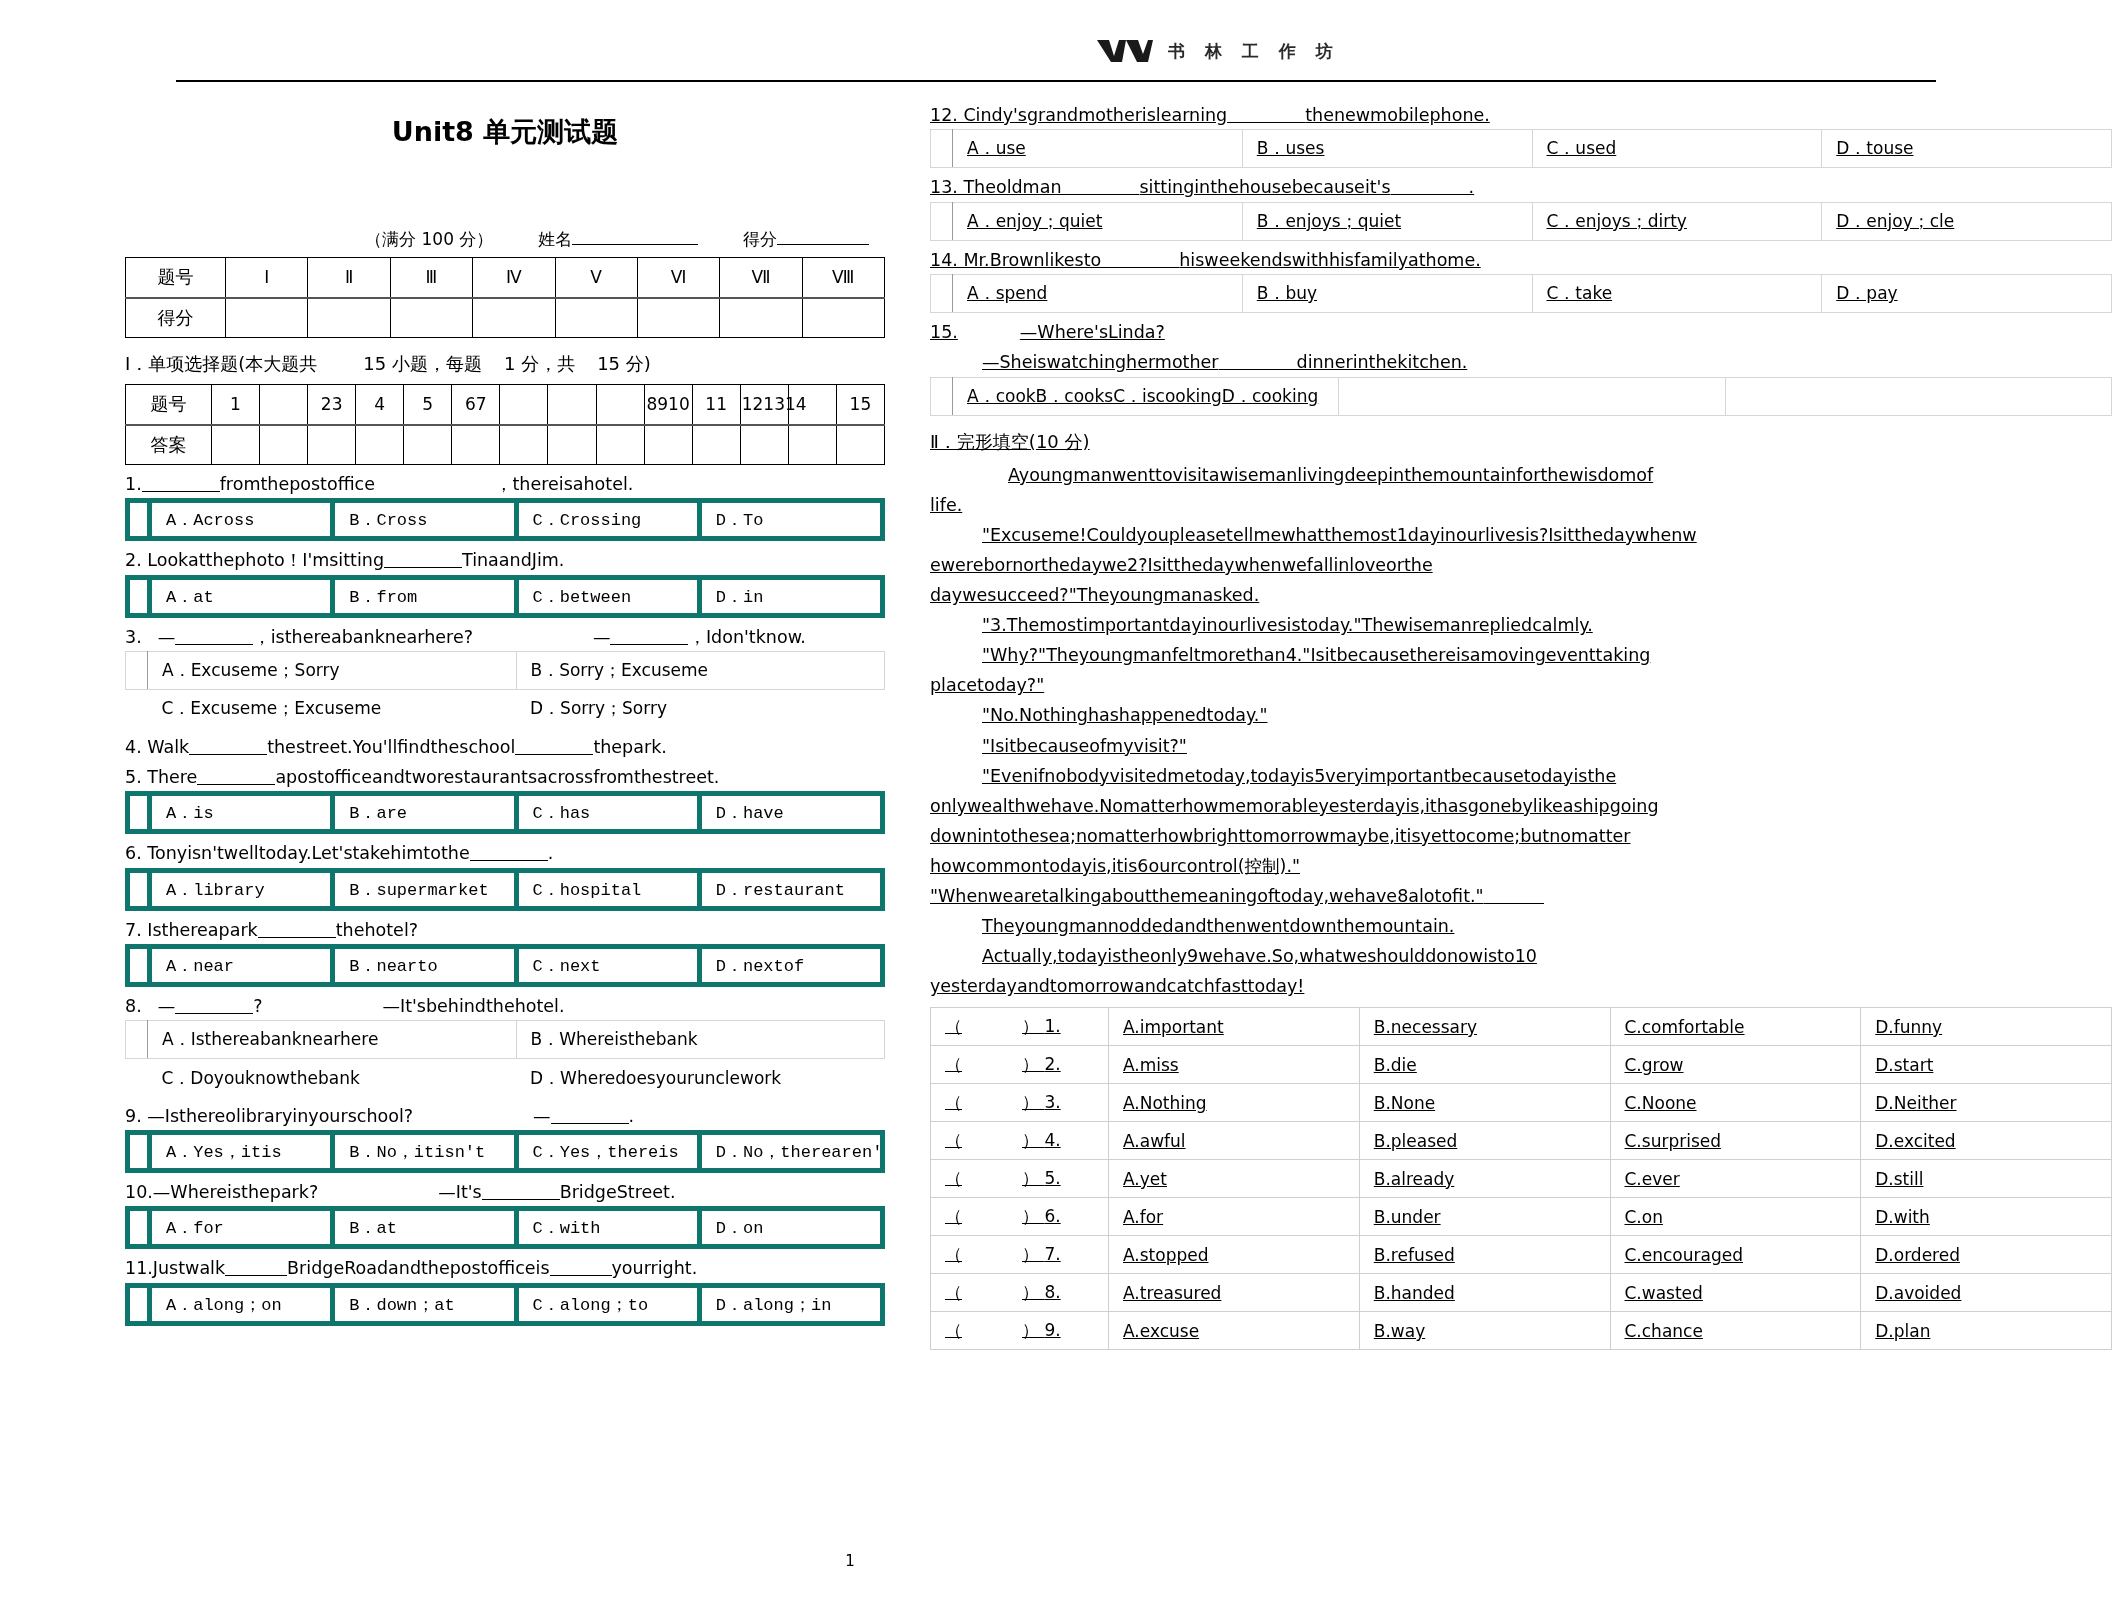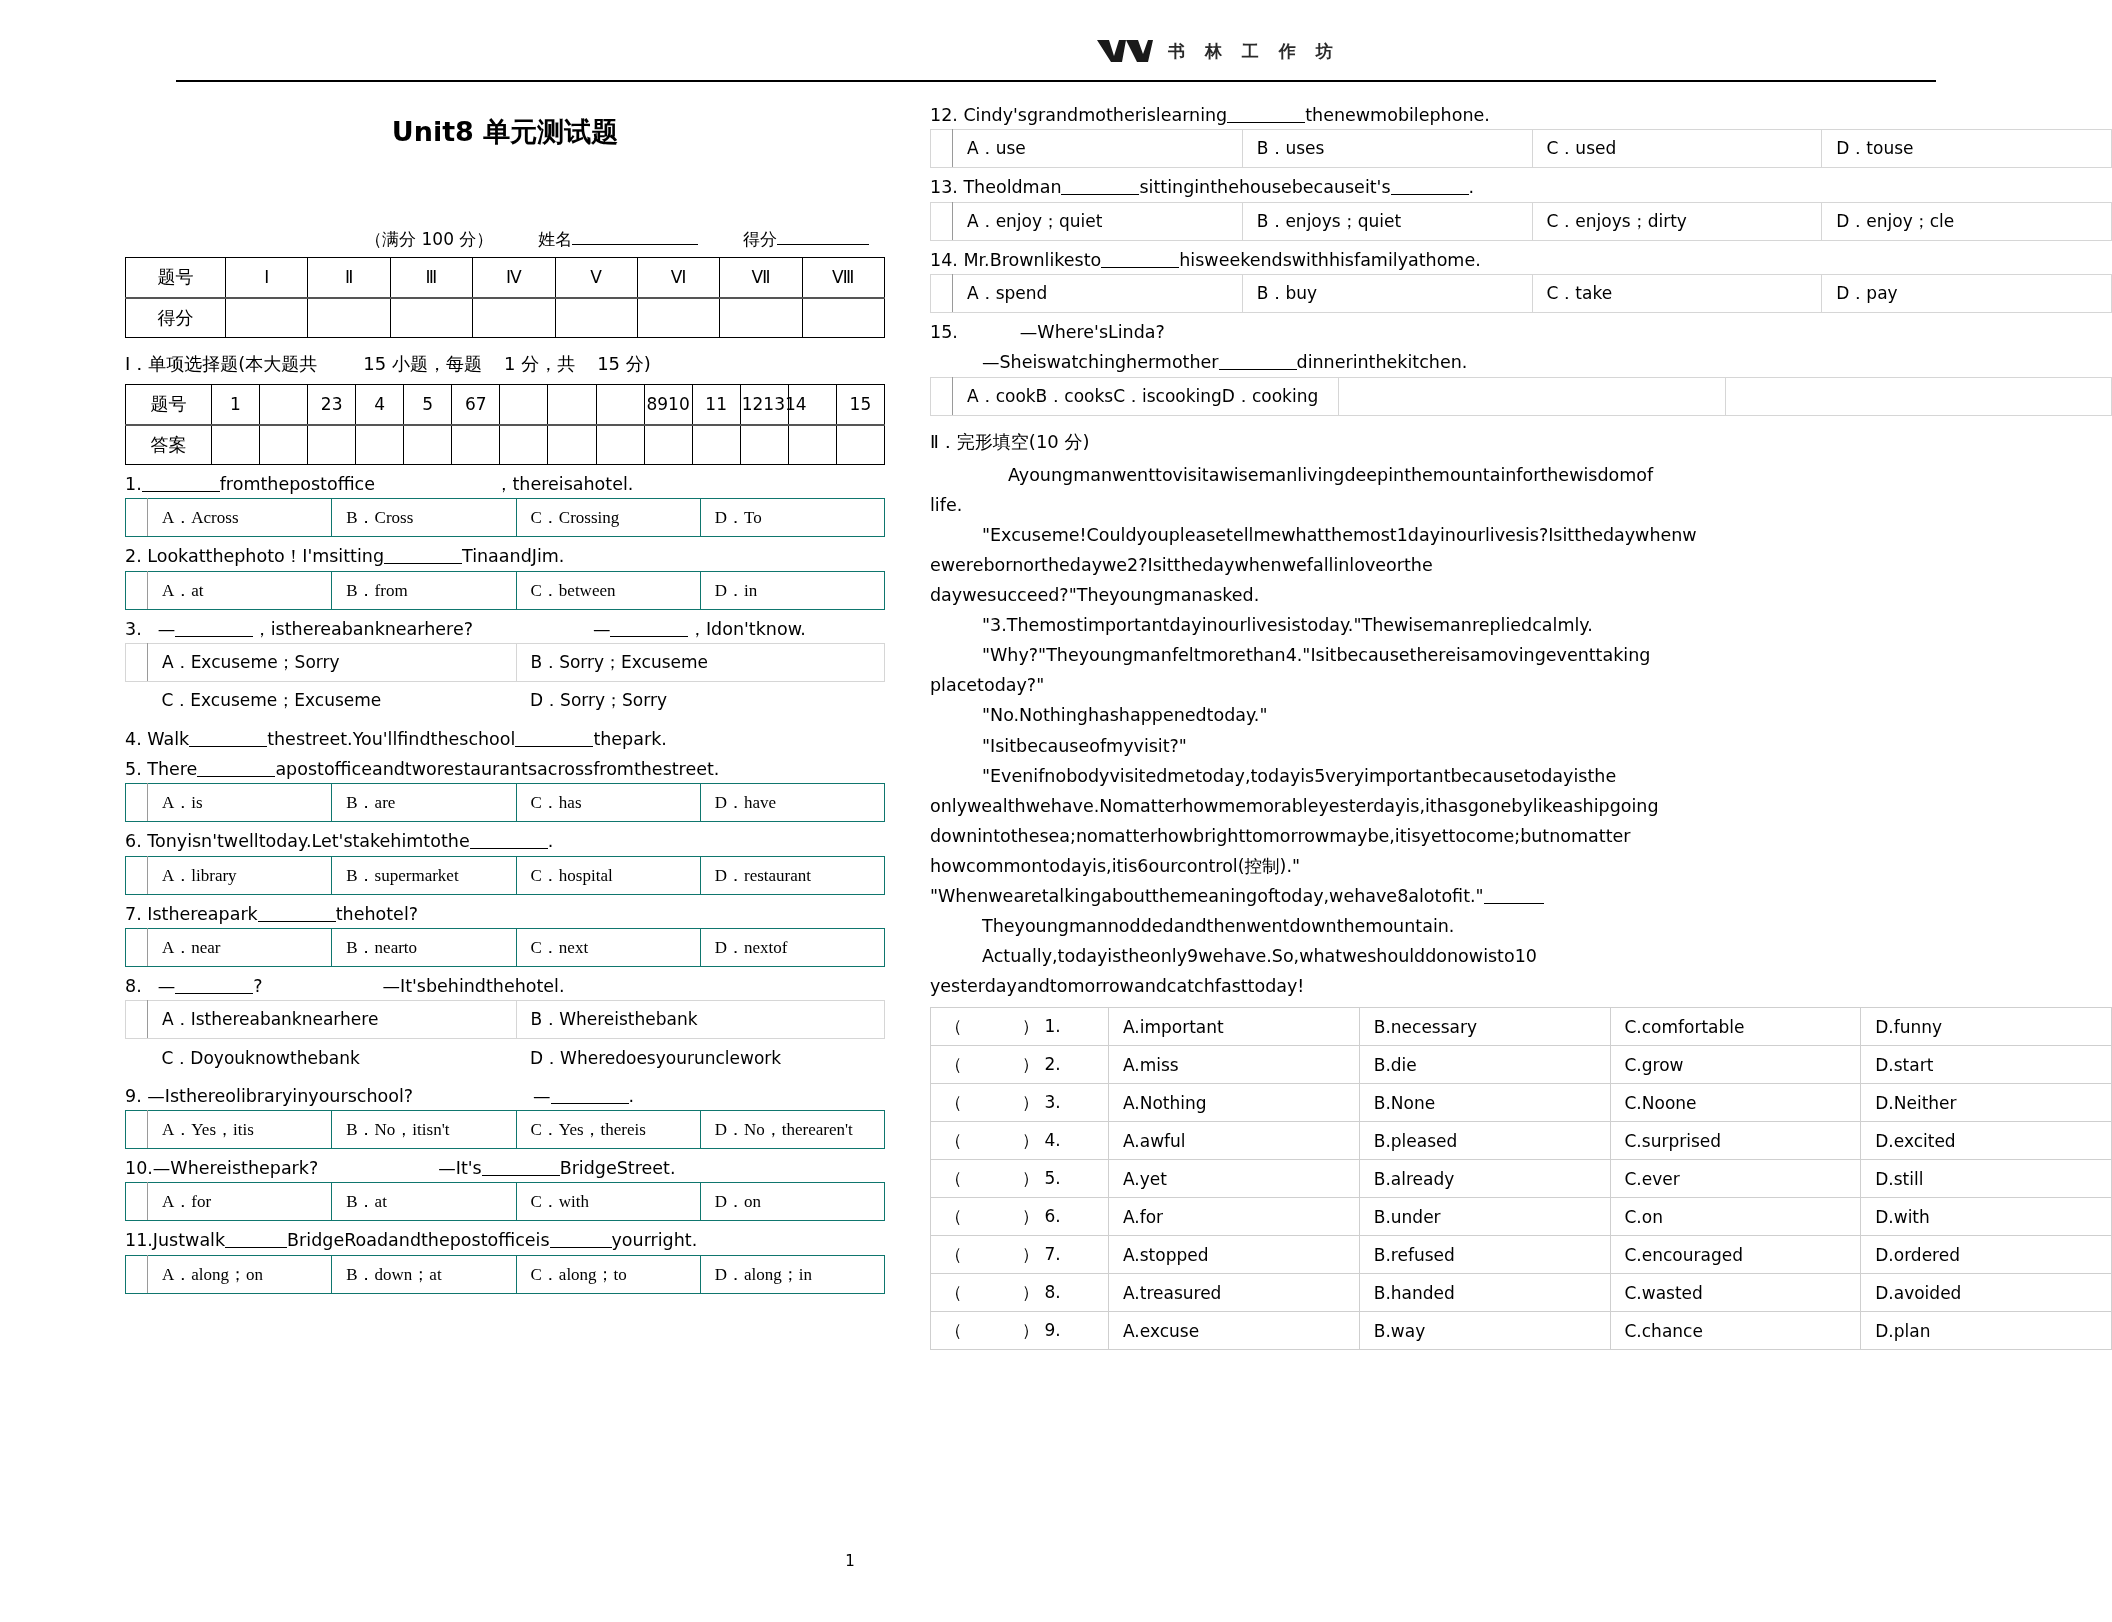--- a/index.html
+++ b/index.html
@@ -27,21 +27,21 @@
     font-size:17px; letter-spacing:7px; color:#2a2a2a; font-weight:600;
     white-space:nowrap;
   }
   .header-rule {
     position:absolute; left:176px; top:80px; width:1760px; height:2px;
     background:#000;
   }
 
   
   .col-left  { position:absolute; left:125px; top:96px; width:760px; }
-  .col-right { position:absolute; left:930px; top:96px; width:1182px; }
+  .col-right { position:absolute; left:930px; top:96px; width:1182px;text-decoration:underline; }
 
   
   .doc-title {
     font-size:27px; font-weight:bold; text-align:center;
     margin:18px 0 0 0; padding-left:0;
     font-family:"DejaVu Sans", sans-serif;
   }
 
   
   .meta-line {
@@ -92,24 +92,24 @@
   .q-stem .gap-sm { display:inline-block; width:62px; }
   .q-stem .gap-xs { display:inline-block; width:16px; }
   .q-indent { padding-left:52px; }
 
   
   table.opts {
     border-collapse:collapse; width:100%; table-layout:fixed;
     margin-top:3px;
   }
   table.opts td {
-    border:1px solid #0f766e;
+    border:5px solid #0f766e;
     font-size:17px; height:38px;
     padding-left:14px;
-    font-family:Liberation Serif, serif;
+    font-family:Liberation Mono, monospace;
     white-space:nowrap; overflow:hidden;
   }
   table.opts td.spacer { width:22px; border-right:1px solid #9a9a9a; padding:0; }
 
   
   table.opts2 { border-collapse:collapse; width:100%; table-layout:fixed; margin-top:3px; }
   table.opts2 td {
     font-size:17px; height:38px; padding-left:14px;
     font-family:"DejaVu Sans", sans-serif; white-space:nowrap;
   }

